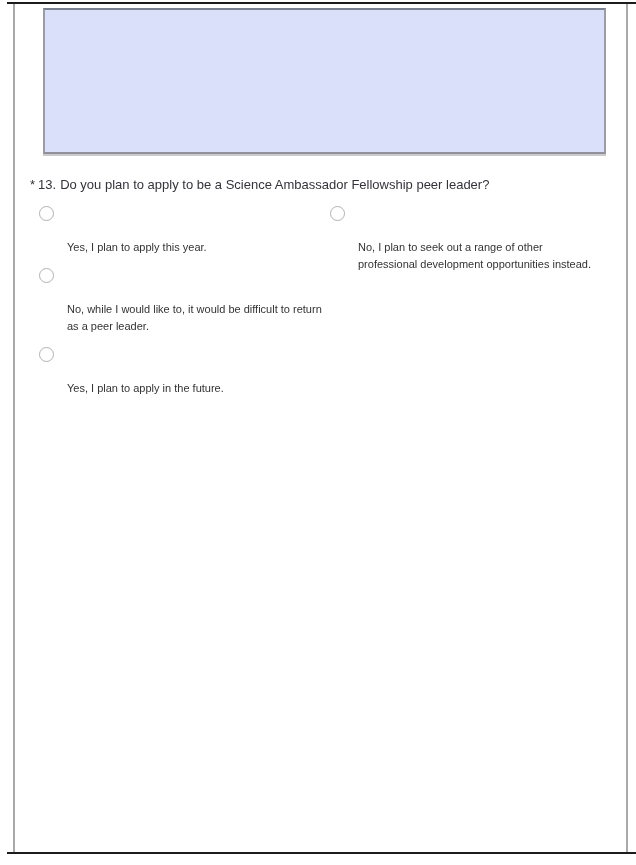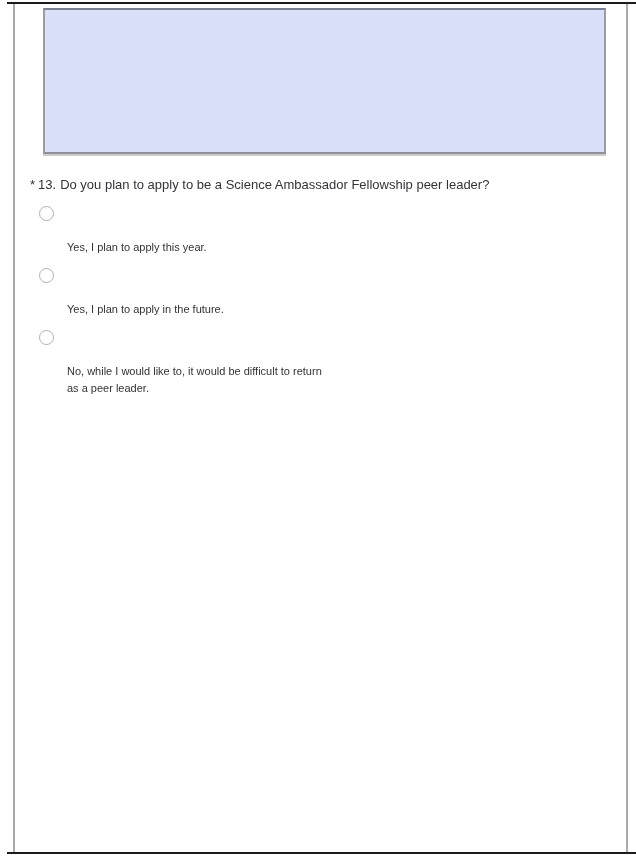--- a/index.html
+++ b/index.html
@@ -123,27 +123,31 @@
 
     <div class="options-grid">
 
       <div class="col-left">
         <div class="option-row">
           <span class="radio-circle"></span>
           <span class="option-label">Yes, I plan to apply this year.</span>
         </div>
         <div class="option-row">
           <span class="radio-circle"></span>
-          <span class="option-label">Yes, I plan to apply in the future.</span>
+          <span class="option-label">No, while I would like to, it would be difficult to return as a peer leader.</span>
         </div>
         <div class="option-row">
           <span class="radio-circle"></span>
-          <span class="option-label">No, while I would like to, it would be difficult to return as a peer leader.</span>
+          <span class="option-label">Yes, I plan to apply in the future.</span>
         </div>
       </div>
 
       <div class="col-right">
+        <div class="option-row">
+          <span class="radio-circle"></span>
+          <span class="option-label">No, I plan to seek out a range of other professional development opportunities instead.</span>
+        </div>
       </div>
 
     </div>
   </div>
 
 </div>
 
 </body></html>

